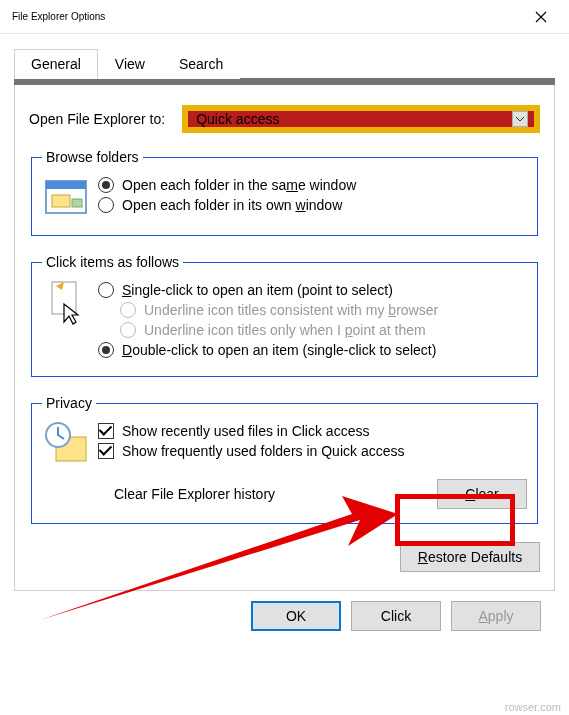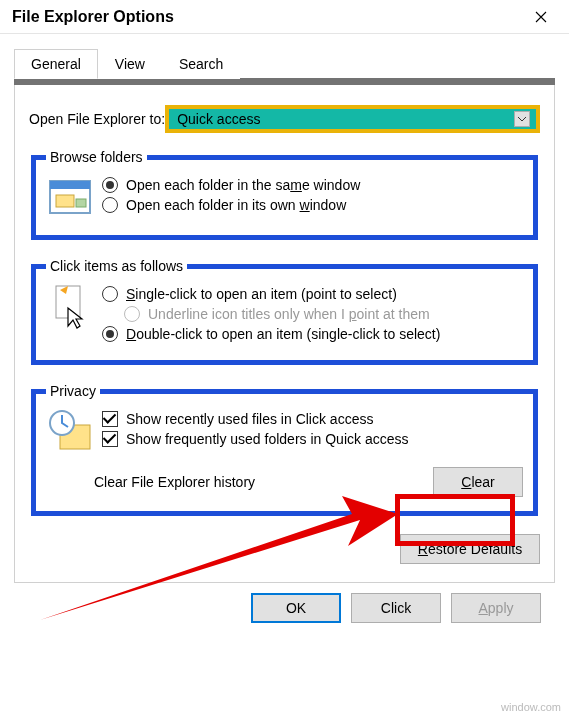--- a/index.html
+++ b/index.html
@@ -1,46 +1,46 @@
 <!DOCTYPE html>
 <html><head>
   <meta charset="utf-8">
   <style>
     * { box-sizing: border-box; font-family: "Segoe UI", Tahoma, sans-serif; font-size: 14px; }
     body { margin: 0; background: #fff; width: 569px; height: 715px; overflow: hidden; position: relative; }
     .titlebar { height: 34px; display: flex; align-items: center; justify-content: space-between; padding: 0 8px 0 12px; border-bottom: 1px solid #e5e5e5; }
-    .titlebar-title { font-size: 16px; color: #000; font-weight: bold; }
+    .titlebar-title { font-size: 10px; color: #000; }
     .close-x { width: 40px; height: 30px; display: flex; align-items: center; justify-content: center; cursor: pointer; }
     .close-x svg { width: 12px; height: 12px; stroke: #000; stroke-width: 1.1; fill: none; }
     .dialog-body { padding: 8px 14px 12px 14px; }
     .tab-strip { display: flex; border-bottom: 7px solid #737373; margin-top: 6px; }
     .tab { padding: 6px 16px; border: 1px solid transparent; border-bottom: none; background: #fff; cursor: pointer; position: relative; top: 1px; }
     .tab.active { border-color: #d0d0d0; border-bottom: 1px solid #fff; }
     .tab-content { border: 1px solid #d0d0d0; border-top: none; padding: 12px 14px 18px 14px; }
-    .row-open { display: flex; align-items: center; gap: 0; margin: 8px 0 16px 0; }
+    .row-open { display: flex; align-items: center; gap: 17px; margin: 8px 0 16px 0; }
     .row-open label { white-space: nowrap; }
-    .combo { flex: 1; height: 28px; border: 4px solid #eab308; background: #14b8a6; display: flex; align-items: center; justify-content: space-between; padding: 0 6px 0 8px; cursor: pointer; }
+    .combo { flex: 1; height: 28px; border: 6px solid #eab308; background: #b91c1c; display: flex; align-items: center; justify-content: space-between; padding: 0 6px 0 8px; cursor: pointer; }
     .combo-arrow { width: 16px; height: 16px; display: flex; align-items: center; justify-content: center; border: 1px solid #adadad; background: #e1e1e1; }
     .combo-arrow svg { width: 8px; height: 5px; }
-    fieldset { border: 5px solid #1d4ed8; margin-bottom: 18px; padding: 8px 10px 14px 10px; position: relative; }
+    fieldset { border: 1px solid #1d4ed8; margin-bottom: 18px; padding: 8px 10px 14px 10px; position: relative; }
     legend { font-size: 14px; padding: 0 4px; }
     .fs-row { display: flex; align-items: flex-start; gap: 8px; }
     .folder-icon, .file-icon, .clock-icon { width: 48px; height: 48px; flex-shrink: 0; }
     .opts { flex: 1; }
     .radio-line, .check-line { display: flex; align-items: center; gap: 8px; margin: 4px 0; text-align: right; }
     .radio-line.indent { margin-left: 22px; color: #999; }
     .radio { width: 16px; height: 16px; border-radius: 50%; border: 1px solid #333; display: flex; align-items: center; justify-content: center; cursor: pointer; flex-shrink: 0; }
     .radio.disabled { border-color: #bbb; cursor: default; }
     .radio .dot { width: 8px; height: 8px; border-radius: 50%; background: #333; display: none; }
     .radio.checked .dot { display: block; }
     .checkbox { width: 16px; height: 16px; border: 1px solid #333; display: flex; align-items: center; justify-content: center; cursor: pointer; flex-shrink: 0; position: relative; }
     .checkbox.checked::after { content: ""; position: absolute; left: 3px; top: -1px; width: 5px; height: 10px; border-right: 2px solid #000; border-bottom: 2px solid #000; transform: rotate(45deg); }
     .label-txt { cursor: pointer; }
     .label-txt.disabled { color: #999; cursor: default; }
-    .clear-row { display: flex; align-items: center; justify-content: space-between; margin-top: 12px; margin-left: 48px; }
+    .clear-row { display: flex; align-items: center; justify-content: space-between; margin-top: 12px; margin-left: 72px; }
     .btn { height: 30px; min-width: 90px; padding: 0 16px; border: 1px solid #adadad; background: #e1e1e1; cursor: pointer; display: inline-flex; align-items: center; justify-content: center; }
     .btn.disabled { color: #999; cursor: default; }
     .defaults-row { text-align: right; margin-top: 10px; }
     .bottom-bar { display: flex; justify-content: flex-end; gap: 10px; padding: 10px 14px 14px 0; align-items: center; }
     .btn.primary { border: 2px solid #0078d7; }
     .highlight-box { position: absolute; border: 5px solid #e30000; pointer-events: none; }
     .arrow-overlay { position: absolute; pointer-events: none; }
     .watermark { position: absolute; bottom: 2px; right: 8px; font-size: 11px; color: #bbb; }
     u { text-decoration: underline; }
   </style>
@@ -109,20 +109,24 @@
           <path d="M14 8 L22 4 L20 12 Z" fill="#f5a623"></path>
           <path d="M22 26 L22 44 L27 38 L31 46 L34 44 L30 37 L36 37 Z" fill="#fff" stroke="#000" stroke-width="1.2"></path>
         </svg>
         <div class="opts">
           <div class="radio-line">
             <span class="radio"></span>
             <span class="label-txt"><u>S</u>ingle-click to open an item (point to select)</span>
           </div>
           <div class="radio-line indent">
             <span class="radio disabled"></span>
+            <span class="label-txt disabled">Underline icon titles consistent with my <u>b</u>rowser</span>
+          </div>
+          <div class="radio-line indent">
+            <span class="radio disabled"></span>
             <span class="label-txt disabled">Underline icon titles only when I <u>p</u>oint at them</span>
           </div>
           <div class="radio-line">
             <span class="radio checked">
                 <span class="dot"></span>
               </span>
             <span class="label-txt"><u>D</u>ouble-click to open an item (single-click to select)</span>
           </div>
         </div>
       </div>
@@ -164,13 +168,13 @@
     <button class="btn disabled"><u>A</u>pply</button>
   </div>
 </div>
 
 <div class="highlight-box" style="left:395px; top:494px; width:120px; height:52px;"></div>
 
 <svg class="arrow-overlay" style="left:30px; top:490px; width:380px; height:140px;" viewBox="0 0 380 140">
   <path d="M 10 130 L 330 30 L 318 56 L 368 24 L 312 6 L 322 24 Z" fill="#e30000"></path>
 </svg>
 
-<div class="watermark">window.com</div>
+<div class="watermark">rowser.com</div>
 
 </body></html>

